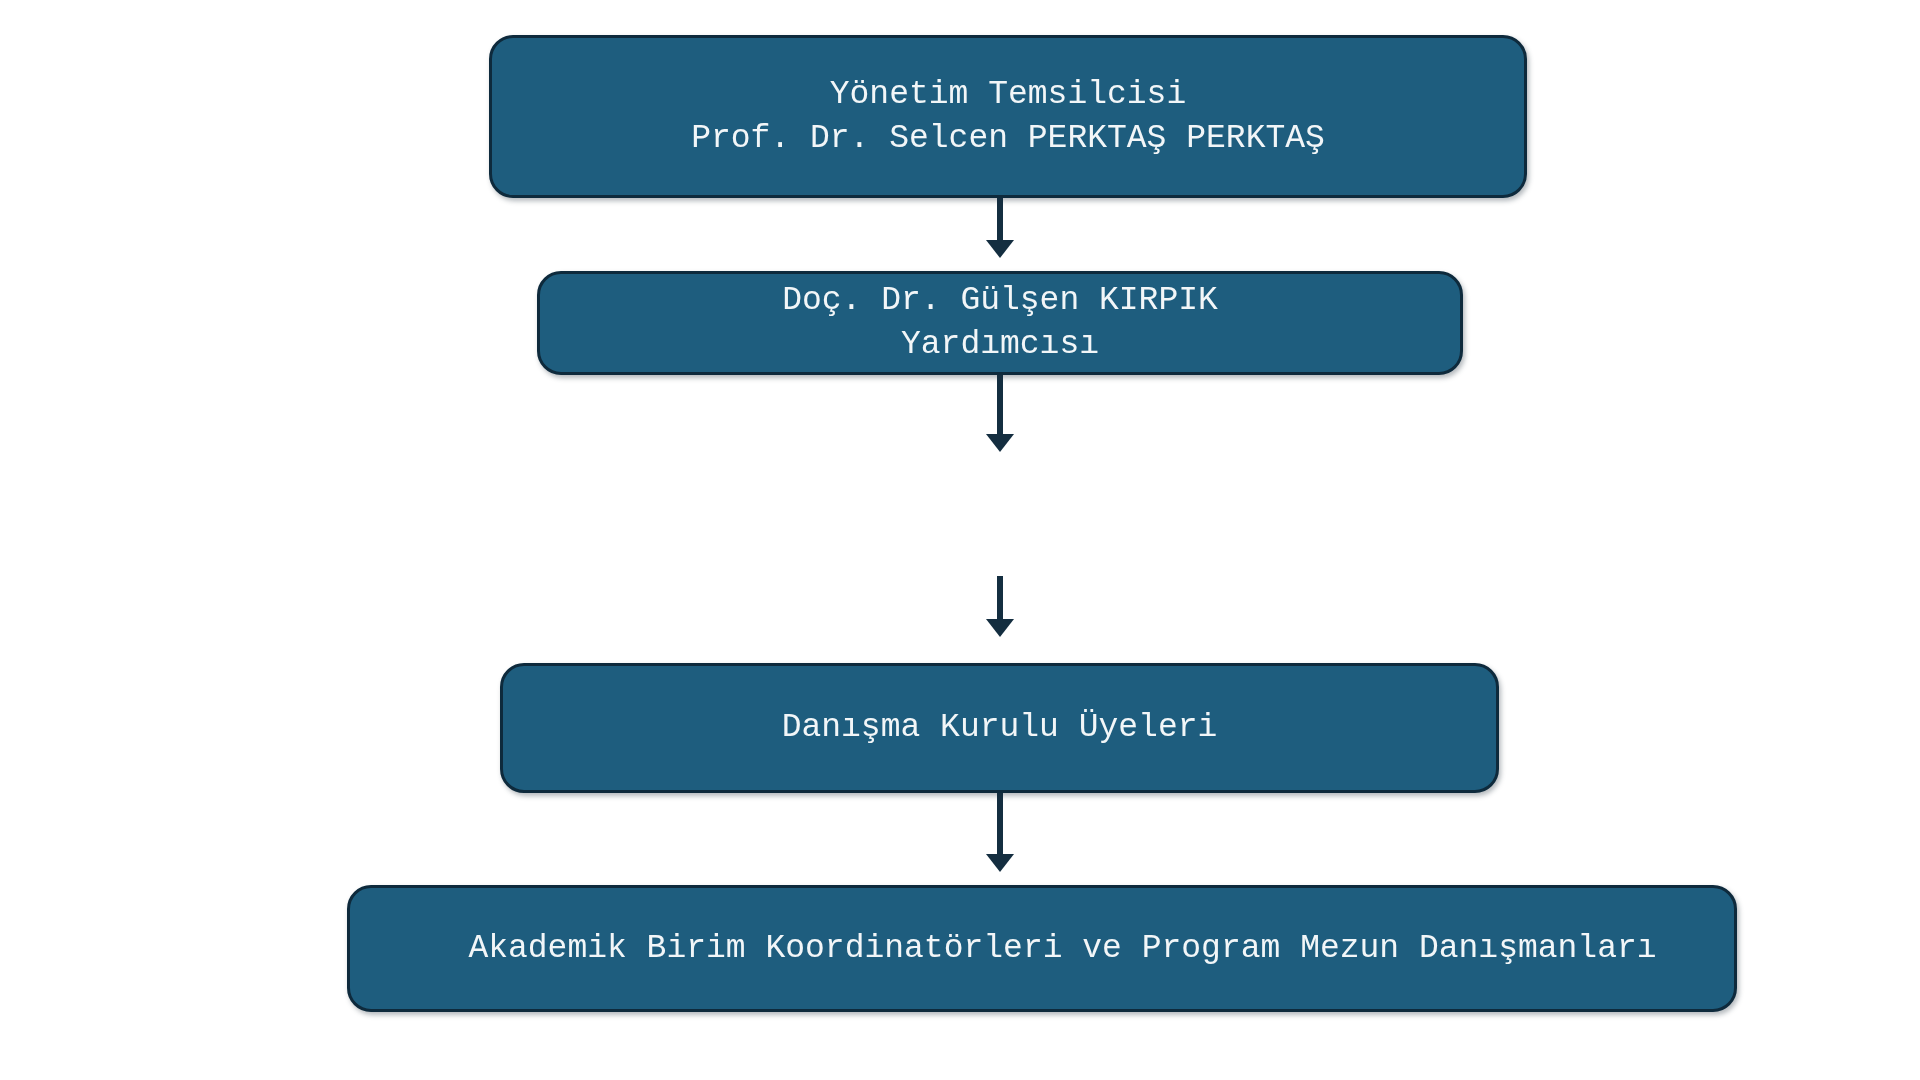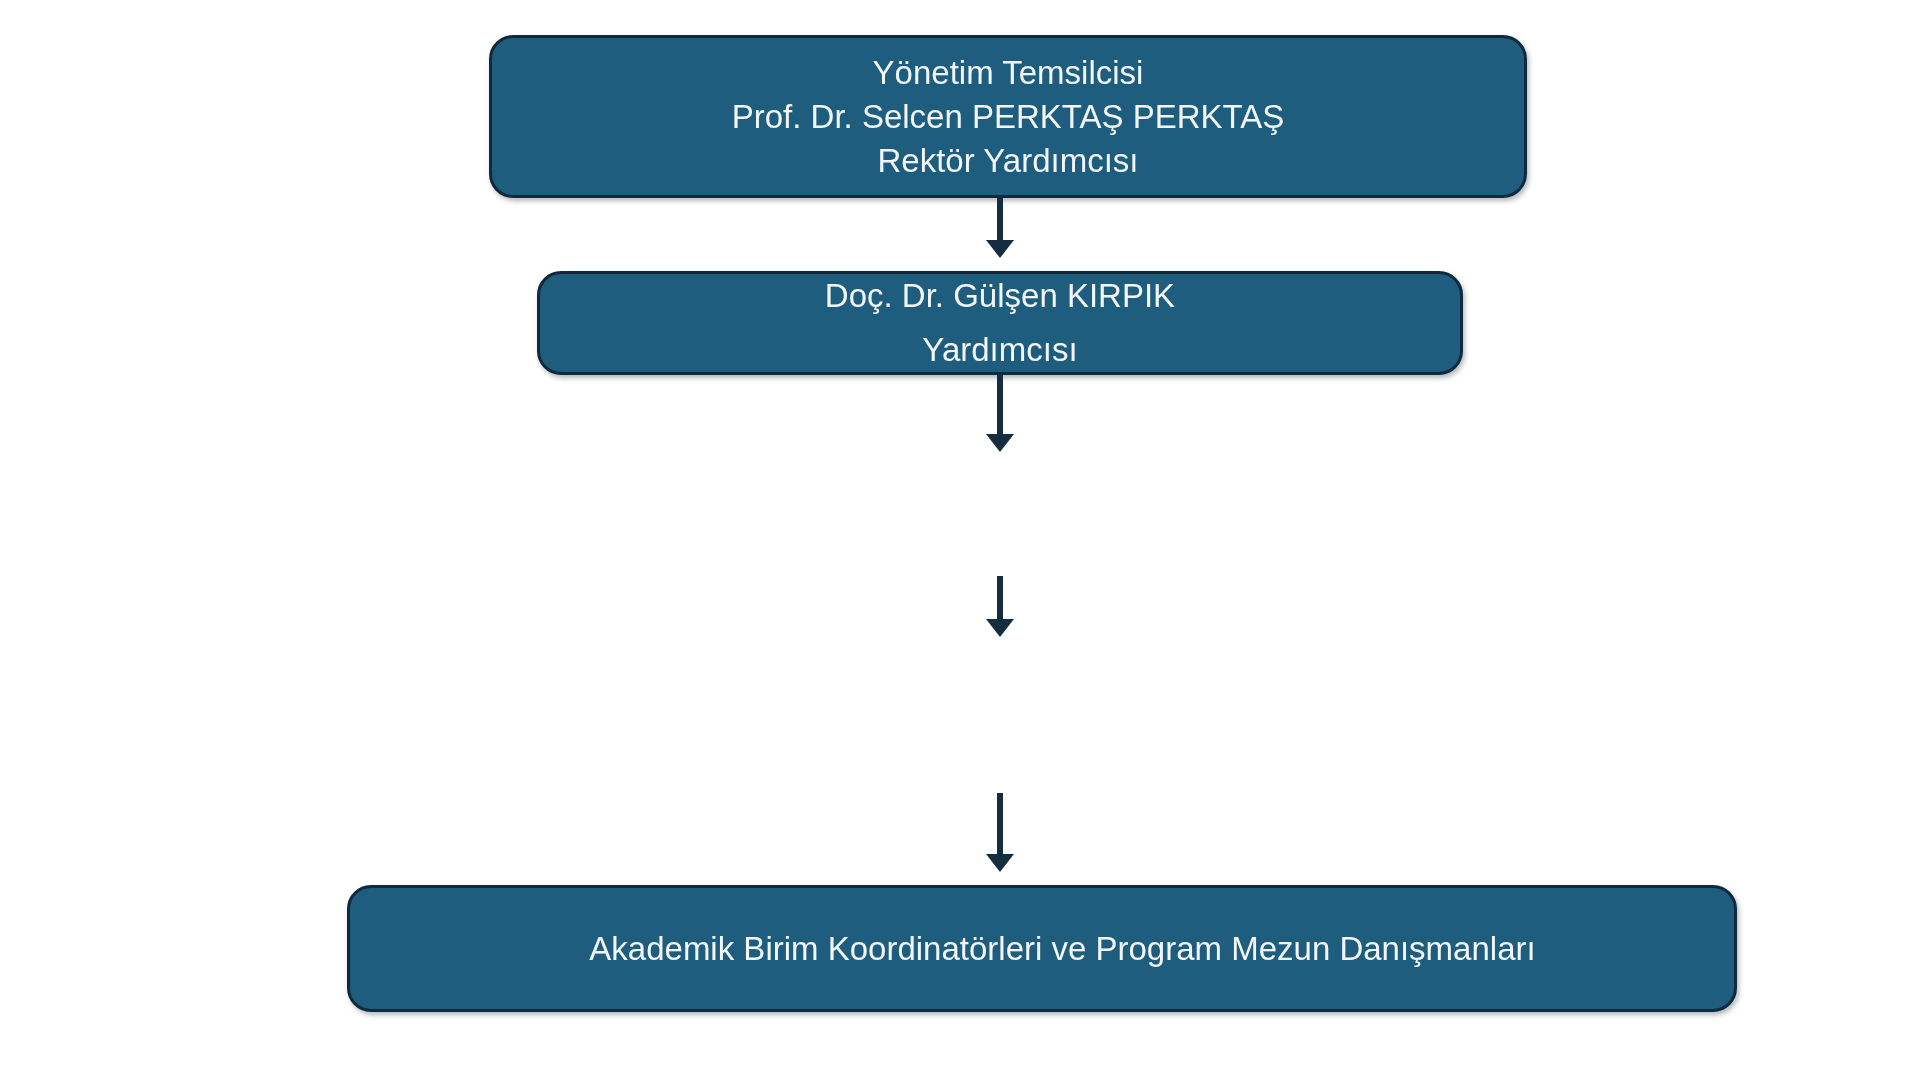--- a/index.html
+++ b/index.html
@@ -5,21 +5,21 @@
   html, body {
     margin: 0;
     padding: 0;
     background: #ffffff;
   }
   #canvas {
     position: relative;
     width: 1783px;
     height: 1080px;
     background: var(--page-bg, #ffffff);
-    font-family: Liberation Sans, sans-serif;
+    font-family: Liberation Mono, monospace;
     overflow: hidden;
   }
   .node {
     position: absolute;
     box-sizing: border-box;
     background: var(--node-fill, #1E5D7E);
     border: 3px solid var(--node-border, #0E2A3C);
     border-radius: 24px;
     box-shadow: 2px 3px 5px rgba(40, 55, 65, 0.35);
     display: flex;
@@ -28,21 +28,21 @@
     align-items: center;
     text-align: center;
     color: var(--node-text, #F2F6F8);
     font-size: 33px;
     line-height: 44px;
     white-space: nowrap;
   }
   .node .line { display: block; }
 
   .node1 { left: 489px; top: 35px;  width: 1038px; height: 163px; }
-  .node2 { left: 537px; top: 271px; width: 926px;  height: 104px; justify-content: space-between; }
+  .node2 { left: 537px; top: 271px; width: 926px;  height: 104px; }
   .node3 { left: 594px; top: 466px; width: 812px;  height: 110px; }
   .node4 { left: 500px; top: 663px; width: 999px;  height: 130px; }
   .node5 { left: 347px; top: 885px; width: 1390px; height: 127px; padding-left: 41px; }
 
   .arrow {
     position: absolute;
     left: 986px;           
     width: 28px;
     display: flex;
     flex-direction: column;
@@ -66,21 +66,20 @@
   .arrow4 { top: 793px; height: 79px; }
 </style>
 </head>
 <body>
 
 <div id="canvas">
 
   <div class="node node1">
     <span class="line">Yönetim Temsilcisi</span>
     <span class="line">Prof. Dr. Selcen PERKTAŞ PERKTAŞ</span>
-    <span class="line">Rektör Yardımcısı</span>
   </div>
 
   <div class="arrow arrow1">
     <span class="shaft"></span>
     <span class="head"></span>
   </div>
 
   <div class="node node2">
     <span class="line">Doç. Dr. Gülşen KIRPIK</span>
     <span class="line">Yardımcısı</span>
@@ -90,20 +89,23 @@
     <span class="shaft"></span>
     <span class="head"></span>
   </div>
 
 
   <div class="arrow arrow3">
     <span class="shaft"></span>
     <span class="head"></span>
   </div>
 
+  <div class="node node4">
+    <span class="line">Danışma Kurulu Üyeleri</span>
+  </div>
 
   <div class="arrow arrow4">
     <span class="shaft"></span>
     <span class="head"></span>
   </div>
 
   <div class="node node5">
     <span class="line">Akademik Birim Koordinatörleri ve Program Mezun Danışmanları</span>
   </div>
 

